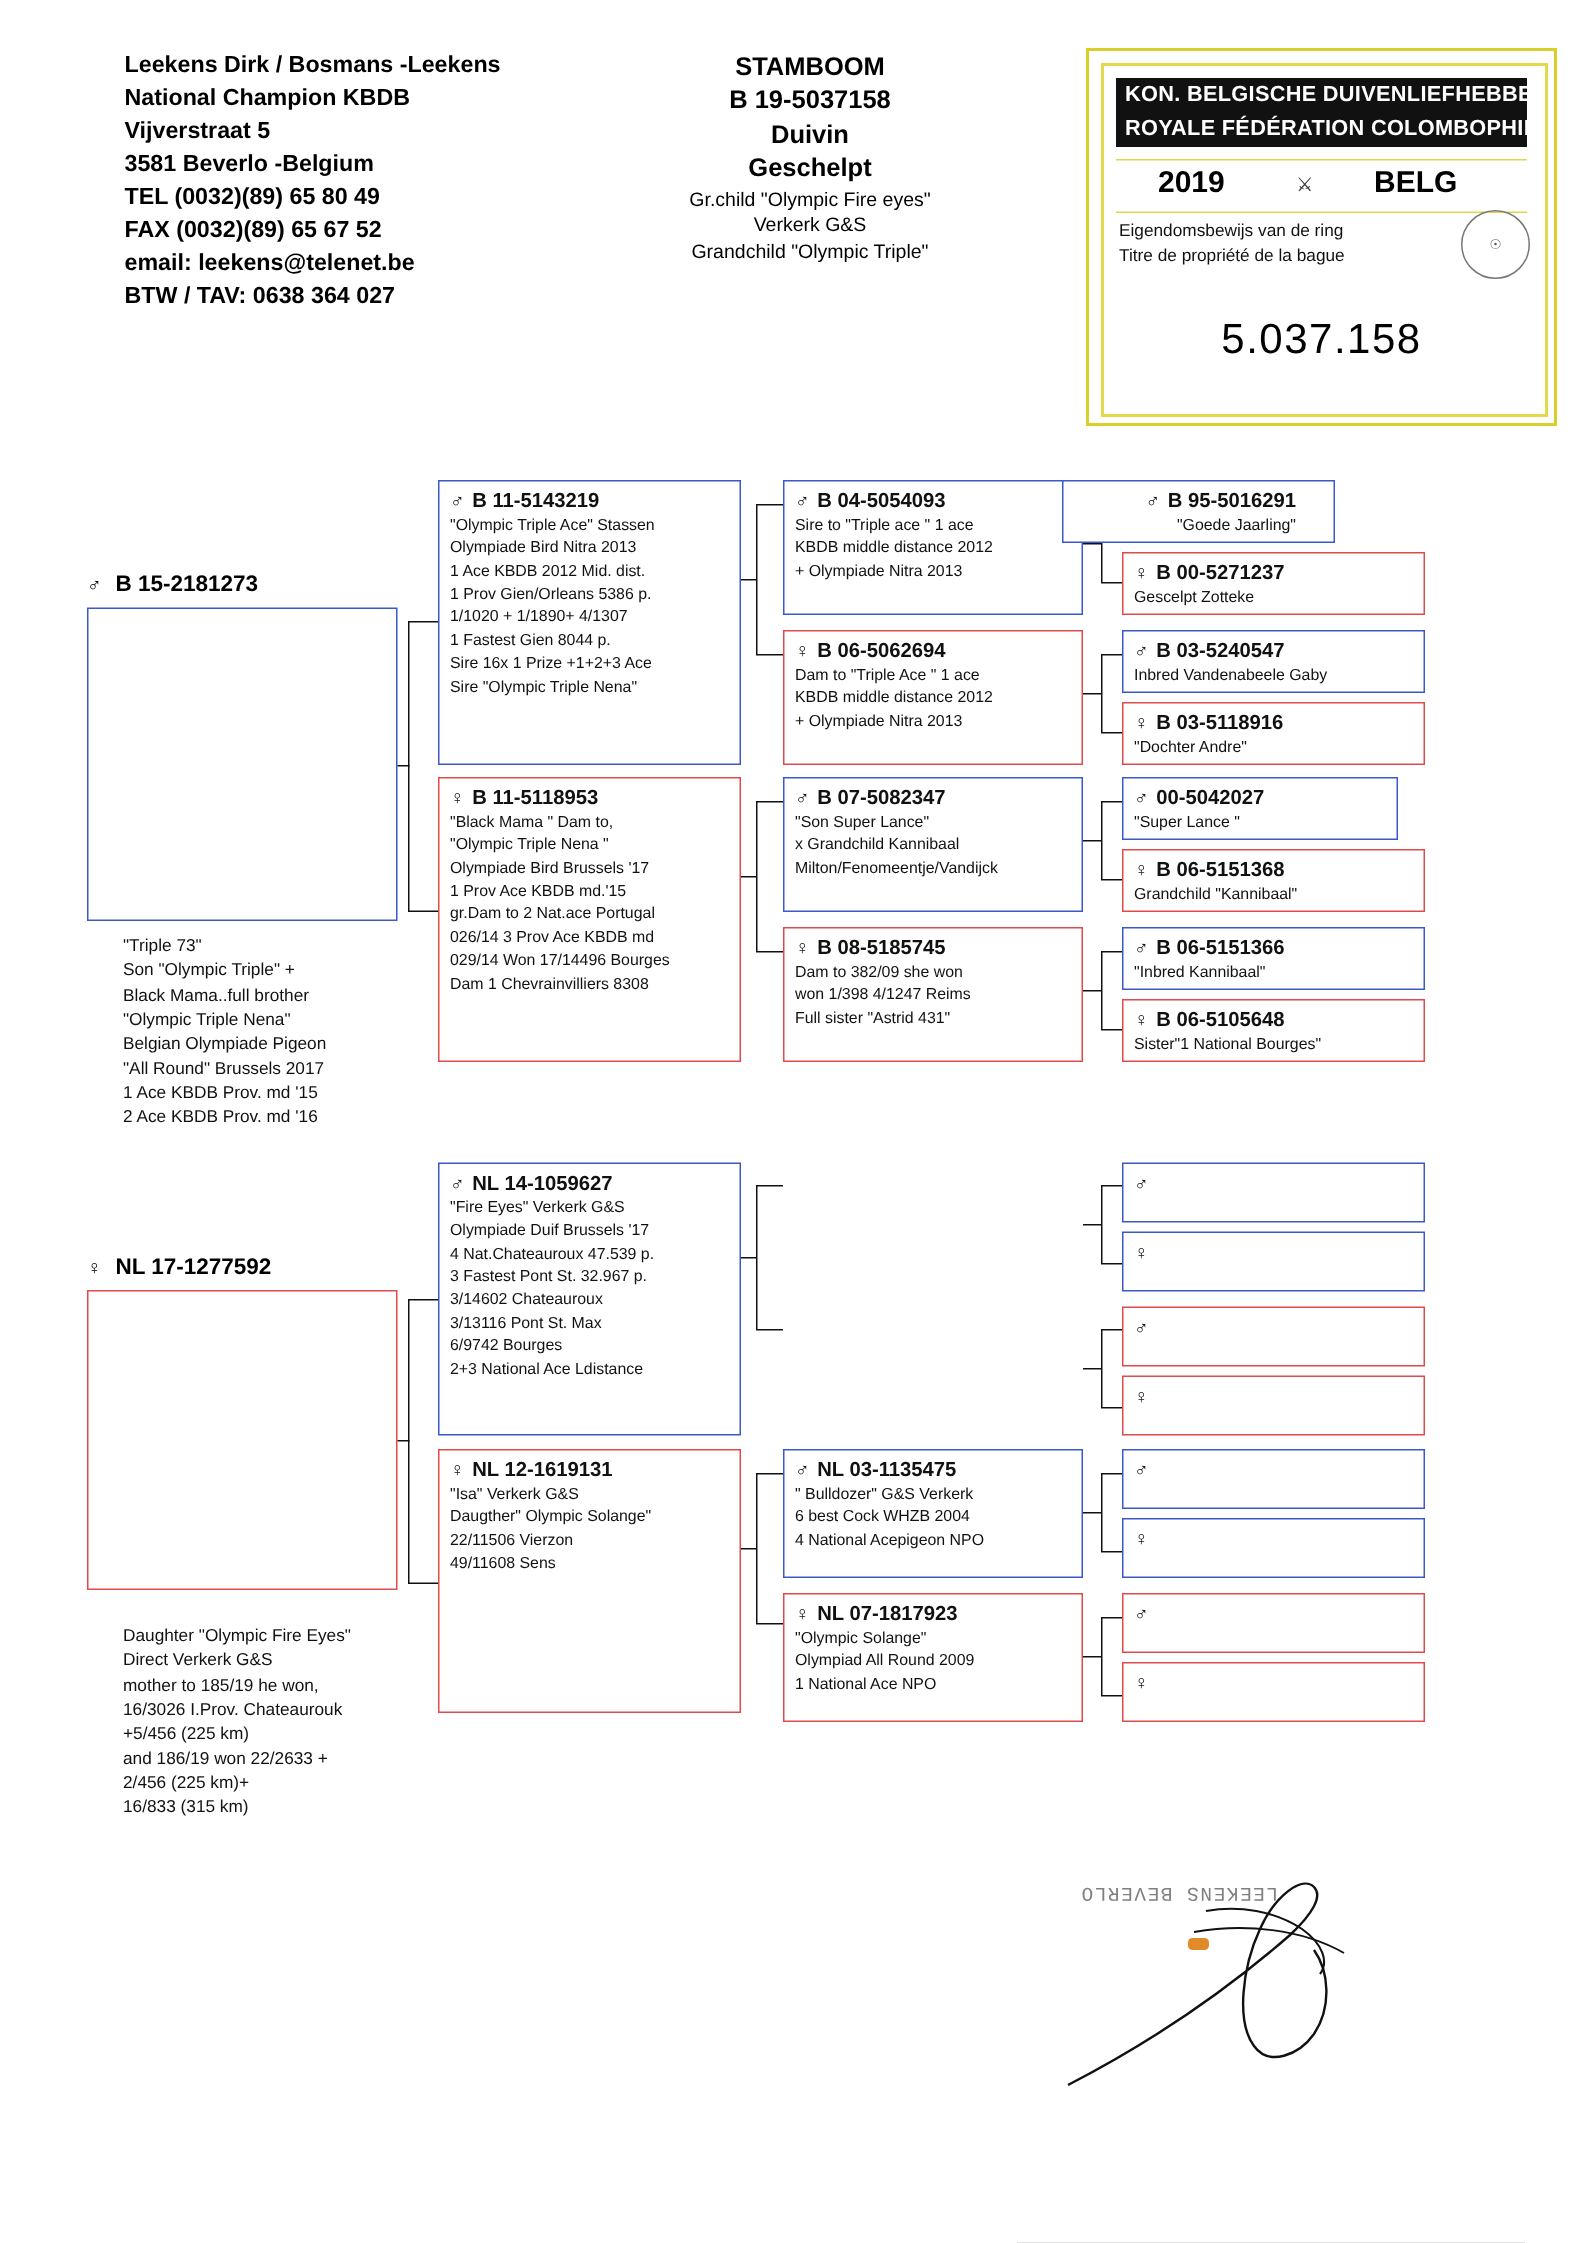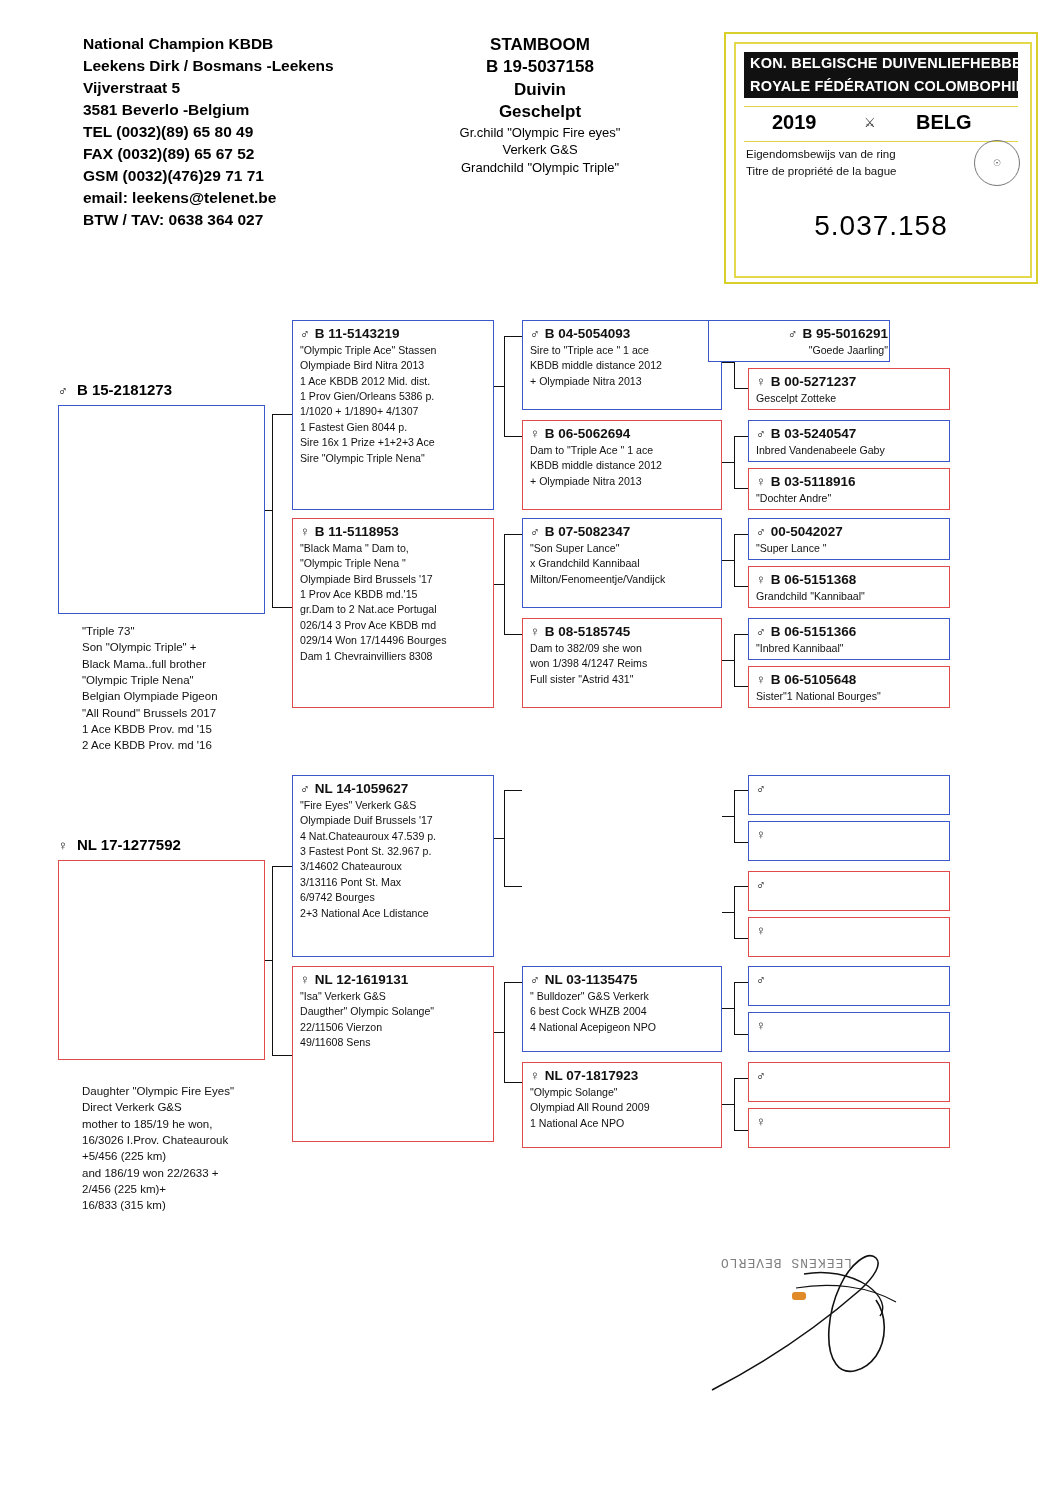--- a/index.html
+++ b/index.html
@@ -23,21 +23,21 @@
   .ring-year .belg{position:absolute;left:172px;top:4px;font-weight:bold;font-size:20px;}
   .ring-year .crest{position:absolute;left:120px;top:8px;font-size:13px;color:#333;}
   .ring-txt{position:absolute;left:20px;top:112px;width:210px;font-size:11.5px;line-height:1.45;color:#111;}
   .ring-seal{position:absolute;right:16px;top:106px;width:44px;height:44px;border-radius:50%;border:1px solid #777;display:flex;align-items:center;justify-content:center;font-size:9px;color:#555;}
   .ring-num{position:absolute;left:18px;top:176px;width:274px;text-align:center;font-size:28px;font-weight:400;letter-spacing:1px;}
 
   
   .box{position:absolute;box-sizing:border-box;background:#fff;}
   .box.blue{border:1.3px solid #3a58c8;}
   .box.red{border:1.3px solid #e04a4a;}
-  .bx-pad{padding:5px 1px 4px 7px;}
+  .bx-pad{padding:5px 25px 4px 7px;}
   .ring{font-weight:bold;font-size:13.5px;color:#111;white-space:nowrap;}
   .sx{font-weight:bold;font-size:13px;margin-right:5px;}
   .lines{font-size:10.6px;line-height:1.45;color:#111;margin-top:2px;}
   .lines div{white-space:nowrap;}
 
   .gen1-label{position:absolute;font-weight:bold;font-size:15px;}
   .note{position:absolute;font-size:11.5px;line-height:1.42;color:#111;}
   .note div{white-space:nowrap;}
 
   .conn{position:absolute;background:#111;}
@@ -48,27 +48,26 @@
   .sig{position:absolute;left:700px;top:1230px;width:330px;height:170px;}
   .sig-text{position:absolute;left:20px;top:22px;font-family:"Liberation Mono",monospace;font-size:13px;color:#6a6a6a;transform:rotate(180deg);letter-spacing:1px;line-height:1.5;opacity:.85;}
   .sig-dot{position:absolute;left:92px;top:62px;width:14px;height:8px;background:#e08a2a;border-radius:3px;}
 </style>
 </head>
 <body>
 
 <div id="page">
 
   <div class="hdr-left">
+    <div>Leekens Dirk /  Bosmans -Leekens</div>
     <div>National Champion KBDB</div>
-    <div>Leekens Dirk /  Bosmans -Leekens</div>
     <div>Vijverstraat 5</div>
     <div>3581 Beverlo -Belgium</div>
     <div>TEL (0032)(89) 65 80 49</div>
     <div>FAX (0032)(89) 65 67 52</div>
-    <div>GSM (0032)(476)29 71 71</div>
     <div>email: leekens@telenet.be</div>
     <div>BTW / TAV: 0638 364 027</div>
   </div>
 
   <div class="hdr-mid">
     <div class="big">STAMBOOM</div>
     <div class="big">B 19-5037158</div>
     <div class="big">Duivin</div>
     <div class="big">Geschelpt</div>
     <div class="small">Gr.child "Olympic Fire eyes"</div>
@@ -323,21 +322,21 @@
     <div class="lines">
         <div>Inbred Vandenabeele Gaby</div>
       </div>
   </div>
   <div class="box red bx-pad" style="left:748px;top:468px;width:202px;height:42px;">
     <div class="ring"><span class="sx">♀</span><span>B 03-5118916</span></div>
     <div class="lines">
         <div>"Dochter Andre"</div>
       </div>
   </div>
-  <div class="box blue bx-pad" style="left:748px;top:518px;width:202px;height:42px;">
+  <div class="box blue bx-pad" style="left:748px;top:518px;width:184px;height:42px;">
     <div class="ring"><span class="sx">♂</span><span>00-5042027</span></div>
     <div class="lines">
         <div>"Super Lance "</div>
       </div>
   </div>
   <div class="box red bx-pad" style="left:748px;top:566px;width:202px;height:42px;">
     <div class="ring"><span class="sx">♀</span><span>B 06-5151368</span></div>
     <div class="lines">
         <div>Grandchild "Kannibaal"</div>
       </div>

